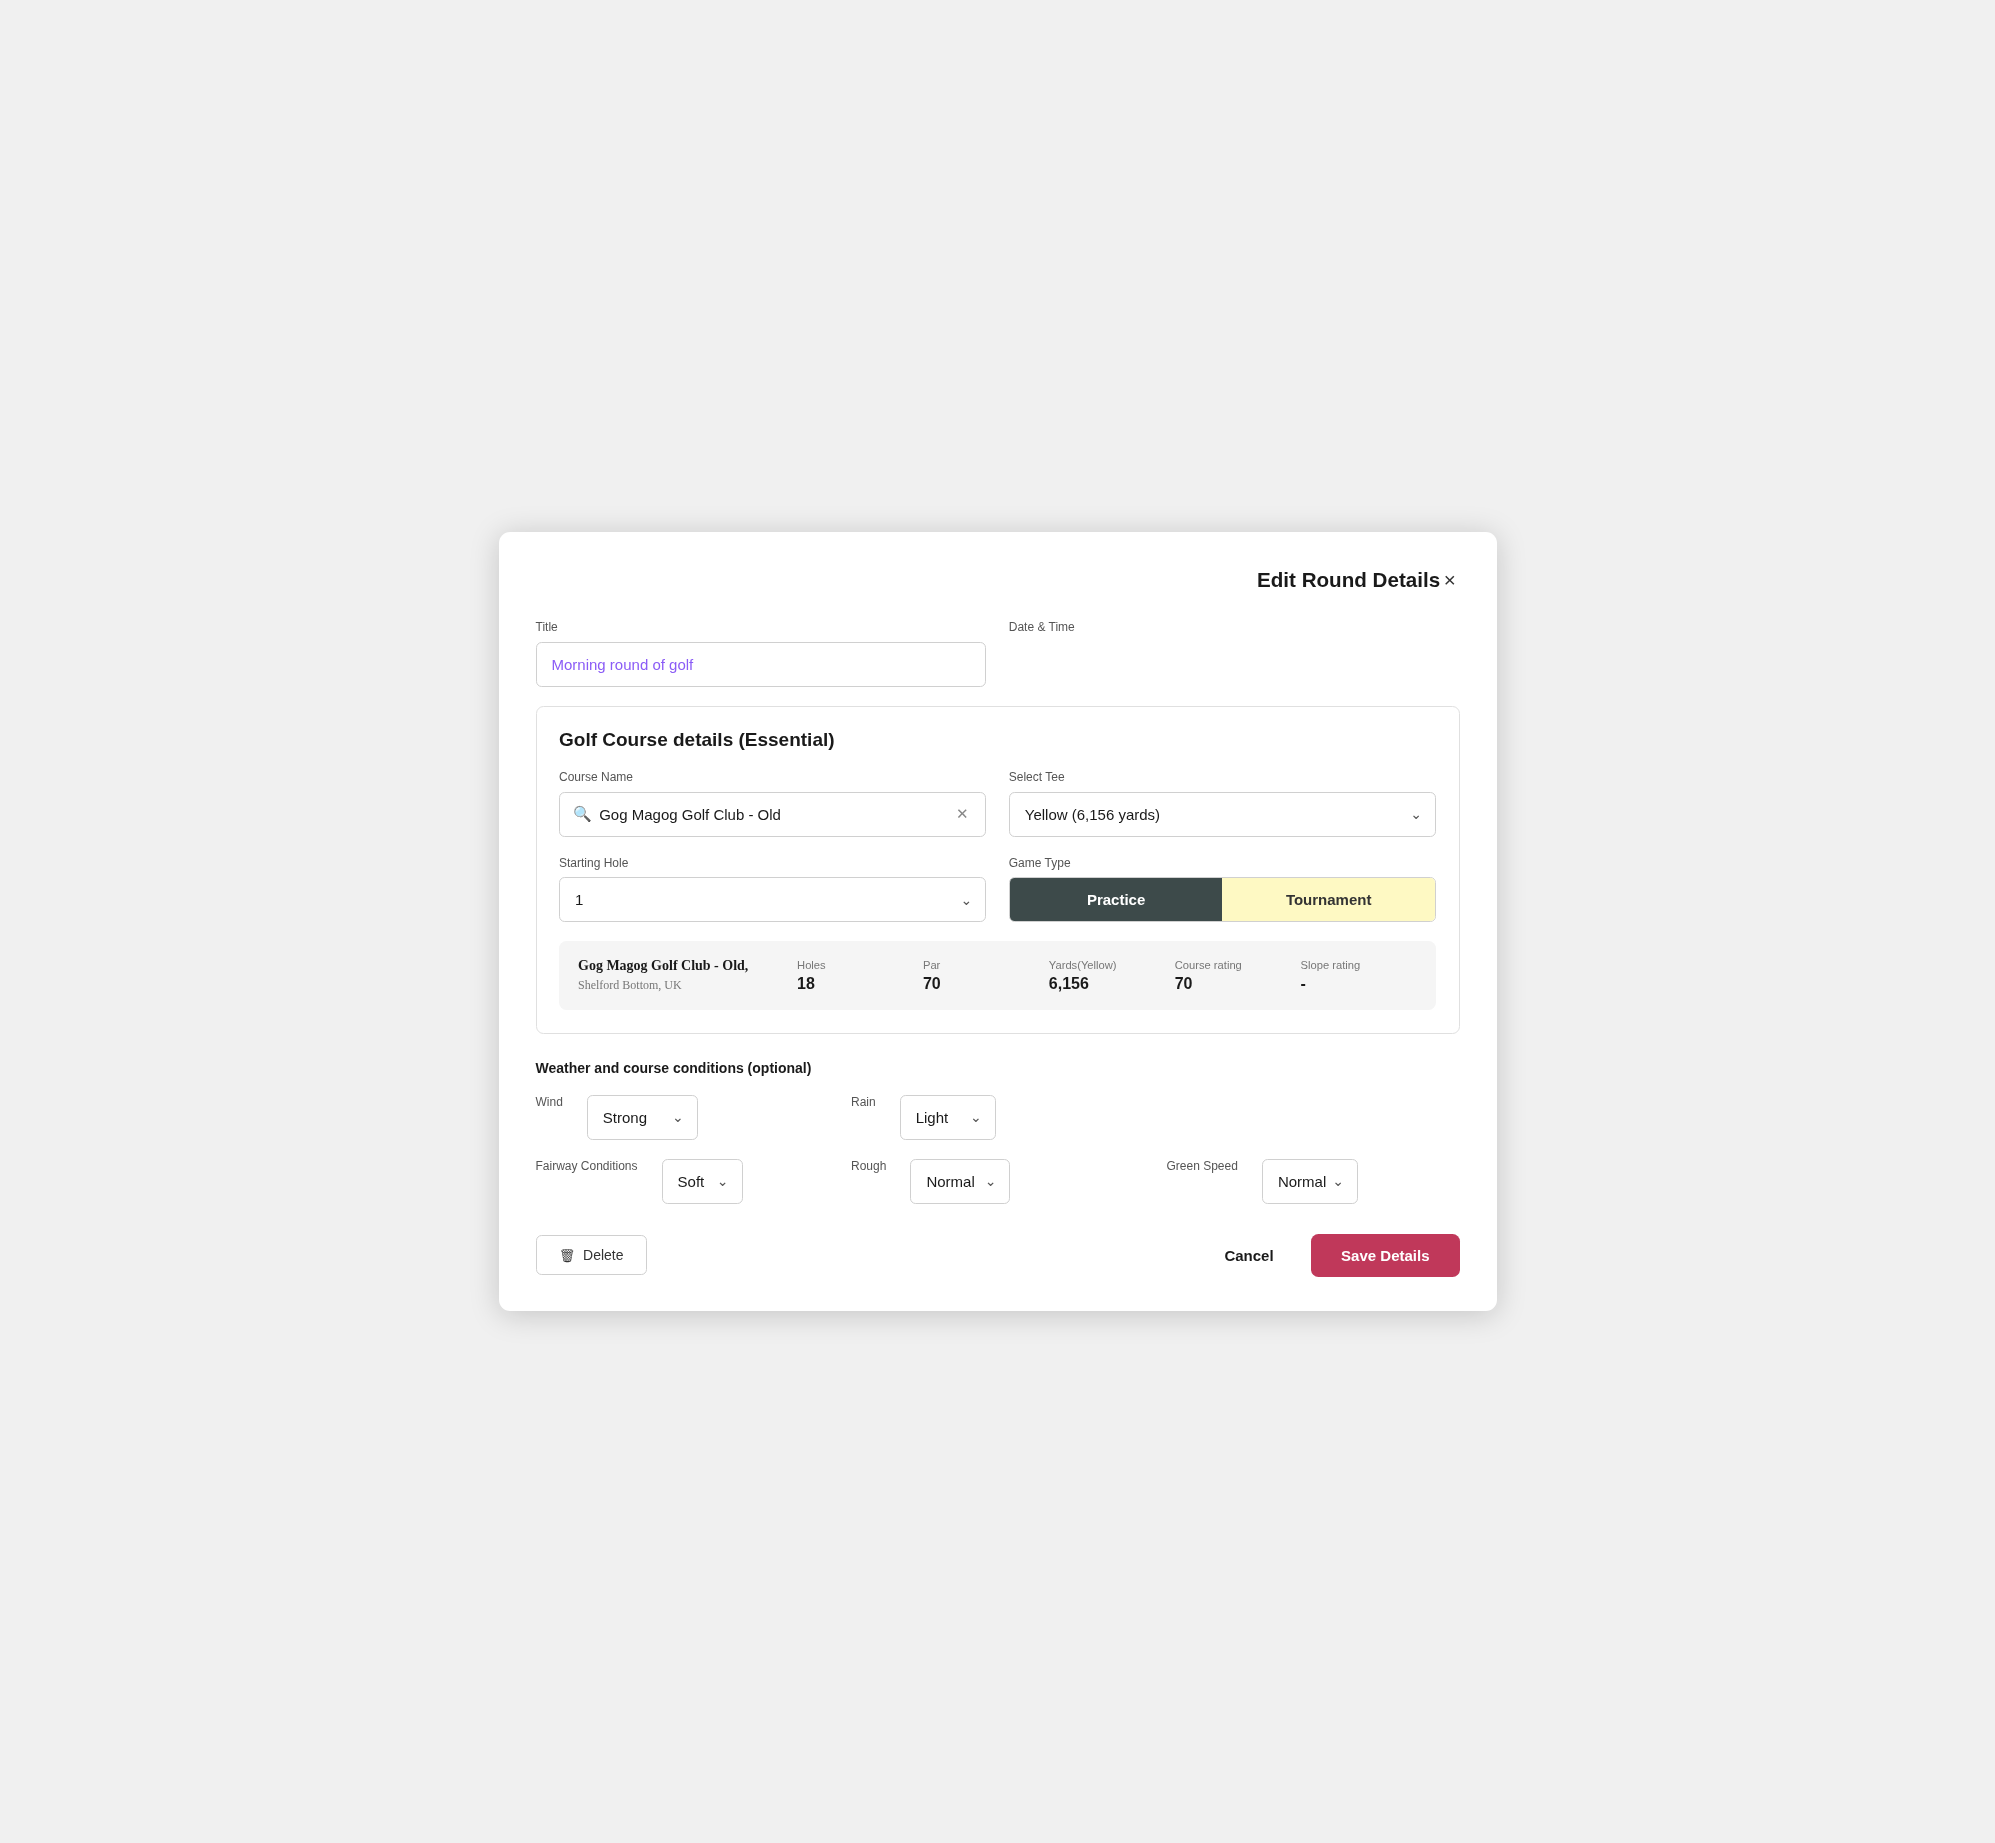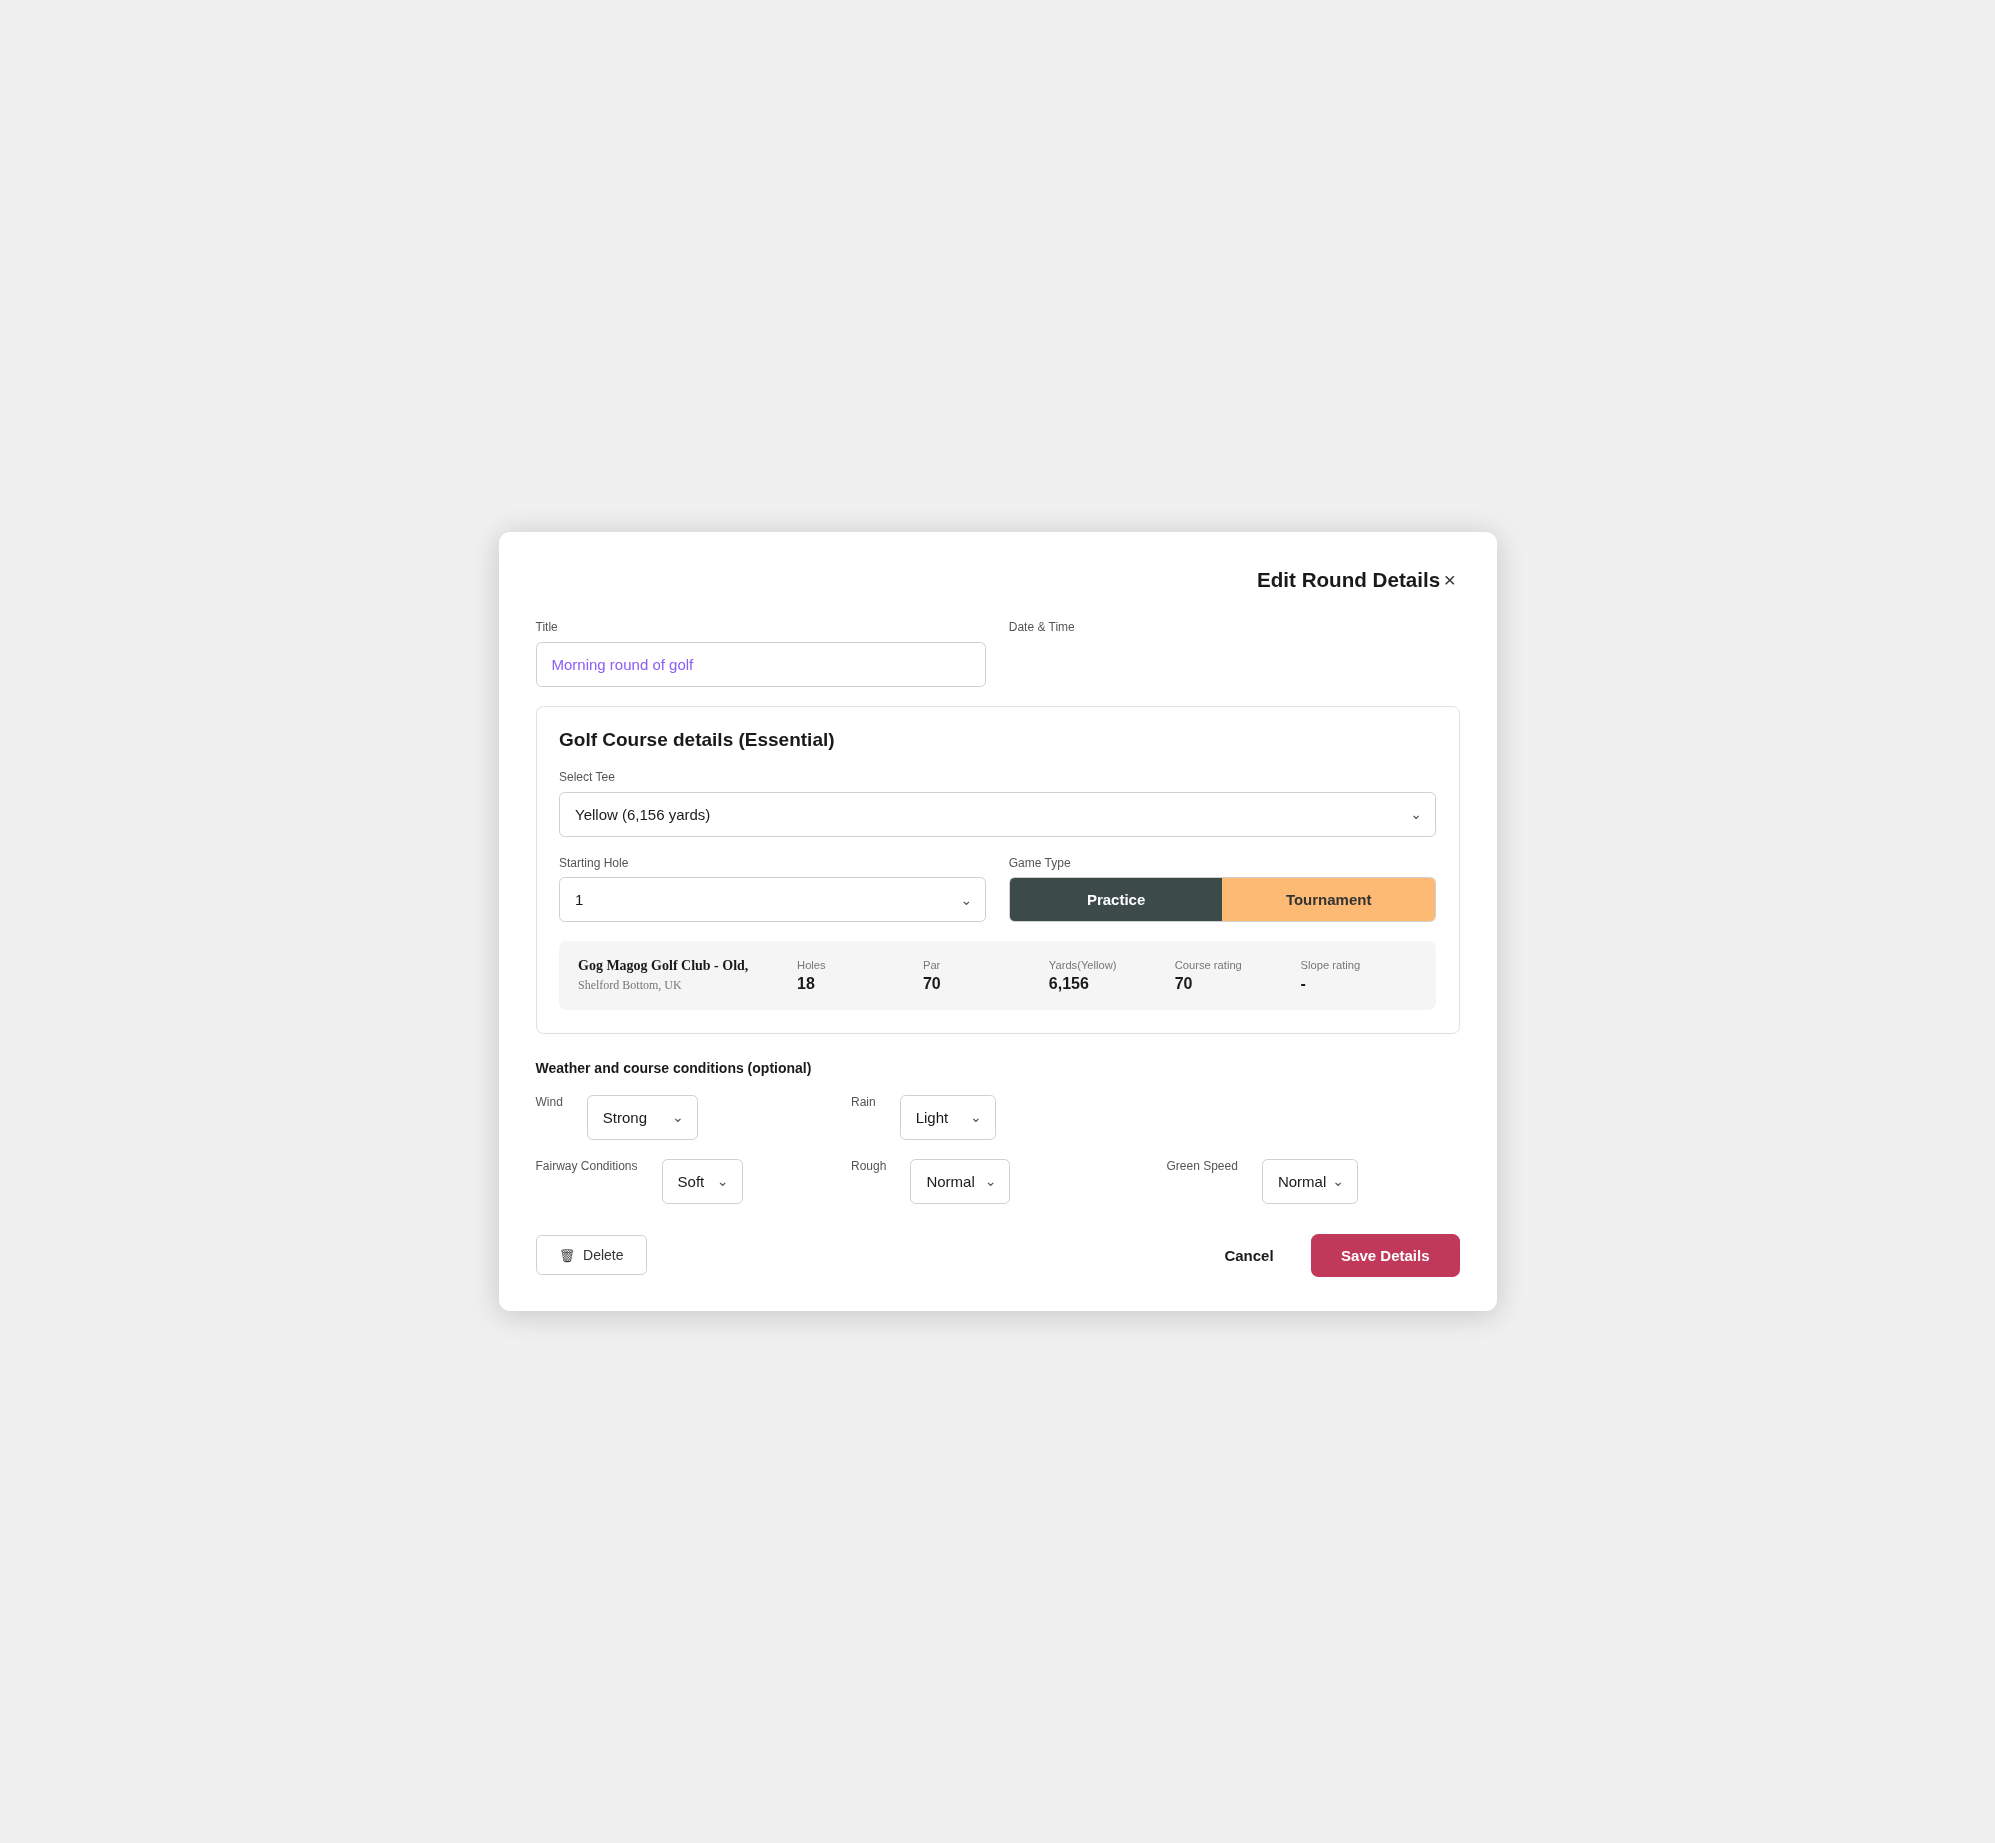--- a/index.html
+++ b/index.html
@@ -176,21 +176,21 @@
       font-size: 15px;
       font-weight: 600;
       cursor: pointer;
       text-align: center;
     }
     .game-type-btn.active {
       background: #3d4a4a;
       color: #fff;
     }
     .game-type-btn.inactive {
-      background: #fdba74;
+      background: #fef9c3;
       color: #333;
     }
     .course-info-box {
       background: #f5f5f5;
       border-radius: 7.5px;
       padding: 17px 19px;
       display: flex;
       align-items: center;
       gap: 0;
       margin-top: 15px;
@@ -304,20 +304,28 @@
     </div>
     <div class="form-group full">
       <span class="label">Date &amp; Time</span>
     </div>
   </div>
 
   <div class="section-box">
     <div class="section-title">Golf Course details (Essential)</div>
 
     <div class="form-row">
+      <div class="form-group full">
+        <span class="label">Course Name</span>
+        <div class="course-search-wrap">
+          <span class="search-icon-inner">🔍</span>
+          <input type="text" value="Gog Magog Golf Club - Old" style="">
+          <button class="clear-btn">✕</button>
+        </div>
+      </div>
       <div class="form-group full">
         <span class="label">Select Tee</span>
         <div class="select-wrap">
           <select>
             <option>Yellow (6,156 yards)</option>
             <option>White</option>
             <option>Red</option>
             <option>Blue</option>
           </select>
           <span class="chevron-down">⌄</span>

